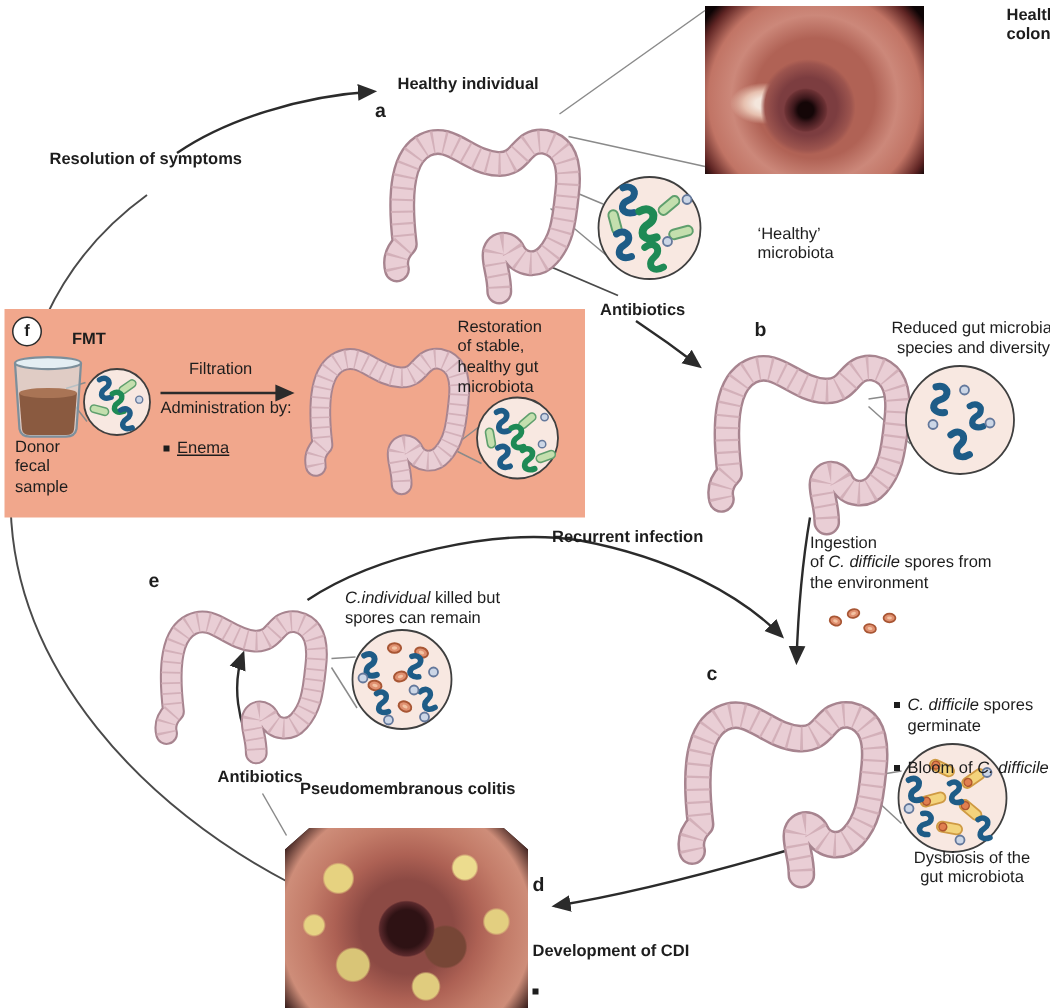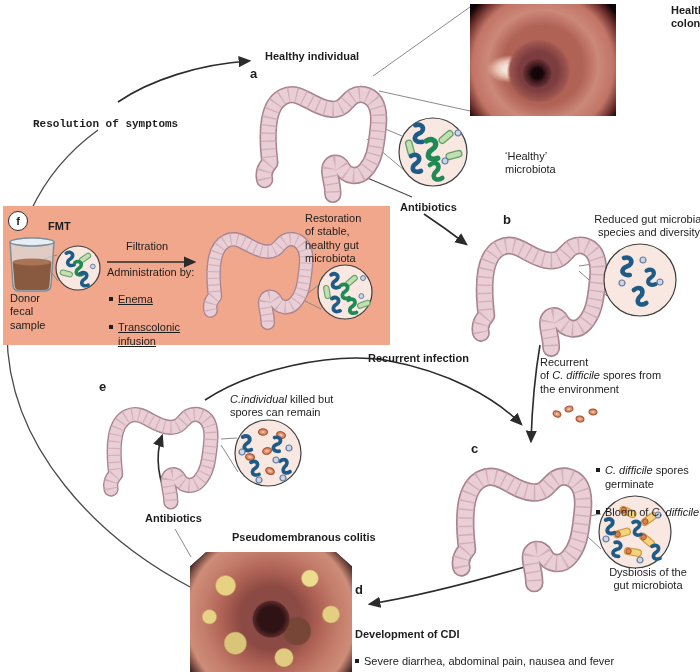--- a/index.html
+++ b/index.html
@@ -229,70 +229,65 @@
     <g>
       <use href="#spore" transform="translate(557,414) rotate(20) scale(0.9)"></use>
       <use href="#spore" transform="translate(569,409) rotate(-15) scale(0.9)"></use>
       <use href="#spore" transform="translate(580,419) rotate(10) scale(0.9)"></use>
       <use href="#spore" transform="translate(593,412) scale(0.9)"></use>
     </g>
   </svg>
 
   <div class="lbl bold" style="left:623px; top:4px;margin-left:48px;">Healthy colon</div>
   <div class="lbl bold" style="left:265px; top:50px;">Healthy individual</div>
-  <div class="lbl bold" style="left:33px;  top:118px;font-family:Liberation Mono, monospace;">Resolution of symptoms</div>
+  <div class="lbl bold" style="left:33px;  top:100px;">Resolution of symptoms</div>
   <div class="lbl" style="left:505px; top:150px;">‘Healthy’
 microbiota</div>
   <div class="lbl bold" style="left:400px; top:201px;">Antibiotics</div>
   <div class="lbl ctr" style="left:584px; top:213px; width:130px;">Reduced gut microbial
 species and diversity</div>
-  <div class="lbl" style="left:540px; top:356px;"><span>Recurrent
+  <div class="lbl" style="left:540px; top:356px;"><span>Ingestion
 of </span><span style="font-style: italic;">C. difficile</span><span> spores from
 the environment</span></div>
   <div class="lbl bold" style="left:368px; top:352px;">Recurrent infection</div>
   <div class="lbl" style="left:230px; top:393px;"><span style="font-style: italic;">C.individual</span><span> killed but
 spores can remain</span></div>
   <div class="lbl bold" style="left:145px; top:512px;">Antibiotics</div>
-  <div class="lbl bold" style="left:200px; top:531px;margin-left:32px;">Pseudomembranous colitis</div>
+  <div class="lbl bold" style="left:200px; top:520px;">Pseudomembranous colitis</div>
   <div class="lbl ctr" style="left:593px; top:566px; width:110px;">Dysbiosis of the
 gut microbiota</div>
 
   <div class="lbl" style="left:596px; top:451px; width:104px;">
     <div class="brow">
       <span class="bsq"></span>
       <span class="btext"><span style="font-style: italic;">C. difficile</span><span> spores
 germinate</span></span>
     </div>
     <div class="brow">
       <span class="bsq"></span>
       <span class="btext"><span>Bloom of </span><span style="font-style: italic;">C. difficile</span></span>
     </div>
   </div>
 
   <div class="lbl" style="left:355px; top:615px; width:345px;">
     <div class="bold">Development of CDI</div>
     <div class="brow">
       <span class="bsq"></span>
-      <span class="btext"><span>Severe diarrhea, abdominal pain, nausea and fever</span></span>
     </div>
     
     
   </div>
 
   <div class="lbl bold" style="left:48px; top:220px;">FMT</div>
   <div class="lbl" style="left:126px; top:240px;">Filtration</div>
   <div class="lbl" style="left:107px; top:266px;text-align:center;">Administration by:</div>
   <div class="lbl" style="left:109px; top:280px; width:110px;text-decoration:underline;">
     <div class="brow">
       <span class="bsq"></span>
       <span class="btext">Enema</span>
-    </div>
-    <div class="brow">
-      <span class="bsq"></span>
-      <span class="btext">Transcolonic infusion</span>
     </div>
   </div>
   <div class="lbl" style="left:10px; top:292px;">Donor
 fecal
 sample</div>
   <div class="lbl" style="left:305px; top:212px;">Restoration
 of stable,
 healthy gut
 microbiota</div>
 

